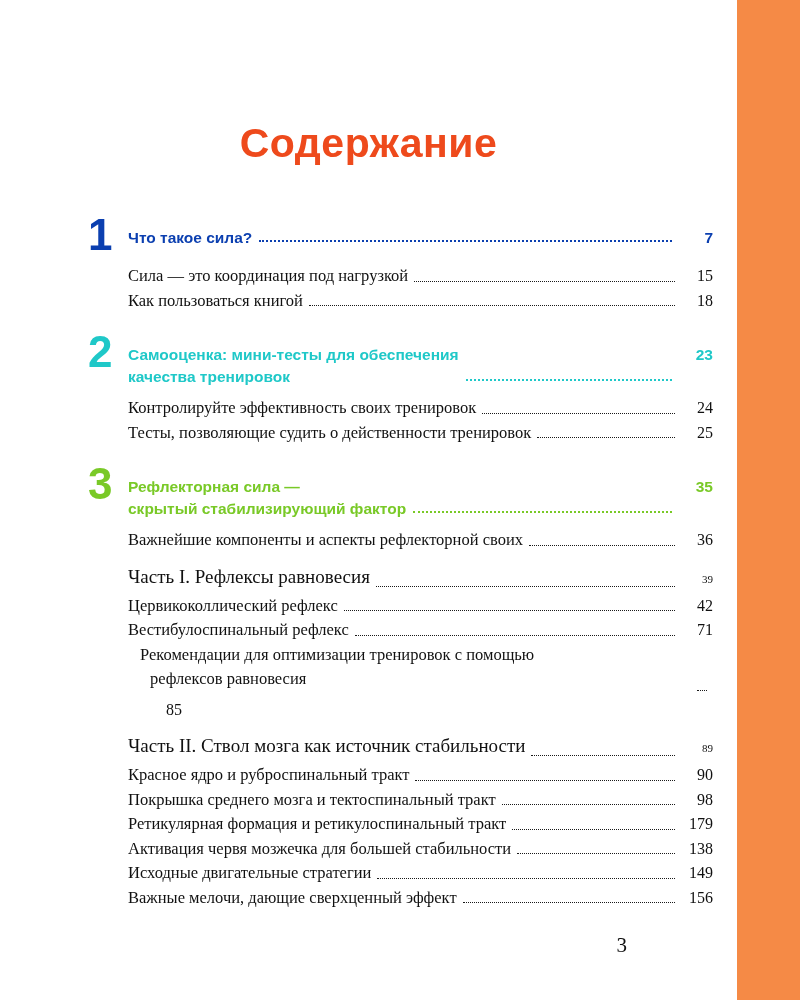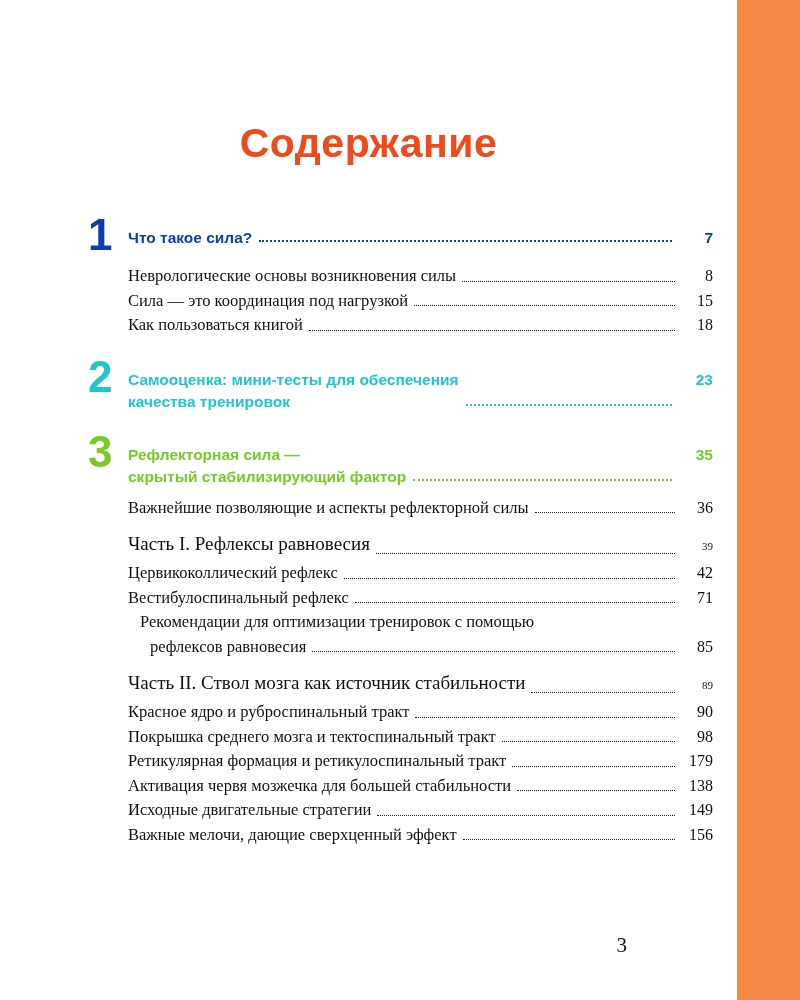--- a/index.html
+++ b/index.html
@@ -143,20 +143,21 @@
   }
   .entry.section .pgnum { font-size: 11px; }
   .entry.indent-wrap {
     display: block;
   }
   .wrap-line1 { display: block; margin-left: 12px; }
   .wrap-line2 {
     display: flex;
     align-items: baseline;
     padding-left: 22px;
+    flex-direction: column;
   }
   .ch1 .entries { margin-top: 10px; }
   .ch2 { margin-top: 26px; }
   .ch3 { margin-top: 26px; }
   .page-number {
     position: absolute;
     right: 110px;
     bottom: 42px;
     font-family: "Liberation Serif", serif;
     font-size: 21px;
@@ -178,25 +179,20 @@
       <div class="chapter ch1">
         <div class="chapter-head chapter-c1">
           <div class="chapter-num">1</div>
           <div class="chapter-title-wrap">
             <span class="chapter-title">Что такое сила?</span>
             <span class="dots"></span>
             <span class="pg">7</span>
           </div>
         </div>
         <div class="entries">
-          <div class="entry">
-            <span class="etext">Неврологические основы возникновения силы</span>
-            <span class="dots-thin"></span>
-            <span class="pgnum">8</span>
-          </div>
           <div class="entry">
             <span class="etext">Сила — это координация под нагрузкой</span>
             <span class="dots-thin"></span>
             <span class="pgnum">15</span>
           </div>
           <div class="entry">
             <span class="etext">Как пользоваться книгой</span>
             <span class="dots-thin"></span>
             <span class="pgnum">18</span>
           </div>
@@ -206,36 +202,48 @@
       <div class="chapter ch2">
         <div class="chapter-head chapter-c2">
           <div class="chapter-num">2</div>
           <div class="chapter-title-wrap">
             <span class="chapter-title">Самооценка: мини-тесты для обеспечения
 качества тренировок</span>
             <span class="dots"></span>
             <span class="pg">23</span>
           </div>
         </div>
+        <div class="entries">
+          <div class="entry">
+            <span class="etext">Контролируйте эффективность своих тренировок</span>
+            <span class="dots-thin"></span>
+            <span class="pgnum">24</span>
+          </div>
+          <div class="entry">
+            <span class="etext">Тесты, позволяющие судить о действенности тренировок</span>
+            <span class="dots-thin"></span>
+            <span class="pgnum">25</span>
+          </div>
+        </div>
       </div>
 
       <div class="chapter ch3">
         <div class="chapter-head chapter-c3">
           <div class="chapter-num">3</div>
           <div class="chapter-title-wrap">
             <span class="chapter-title">Рефлекторная сила —
 скрытый стабилизирующий фактор</span>
             <span class="dots"></span>
             <span class="pg">35</span>
           </div>
         </div>
         <div class="entries">
 
           <div class="entry">
-            <span class="etext">Важнейшие позволяющие и аспекты рефлекторной силы</span>
+            <span class="etext">Важнейшие компоненты и аспекты рефлекторной своих</span>
             <span class="dots-thin"></span>
             <span class="pgnum">36</span>
           </div>
 
           <div class="entry section">
             <span class="etext">Часть I. Рефлексы равновесия</span>
             <span class="dots-thin"></span>
             <span class="pgnum">39</span>
           </div>
 

